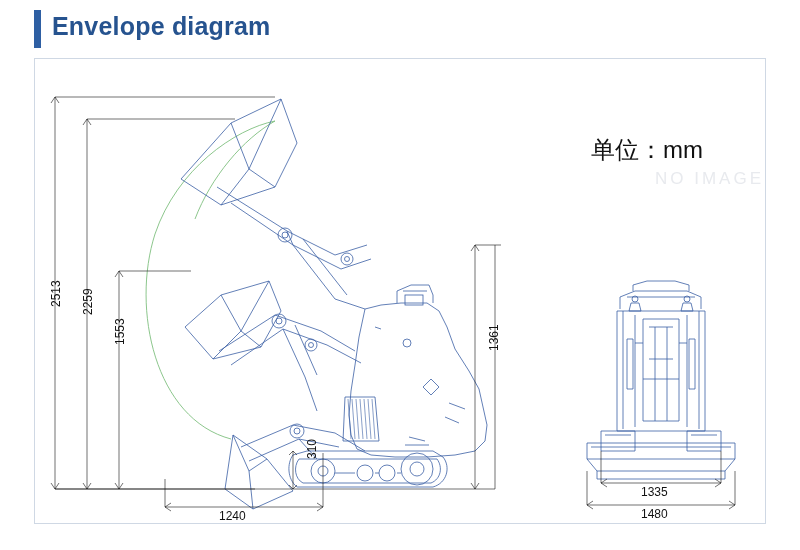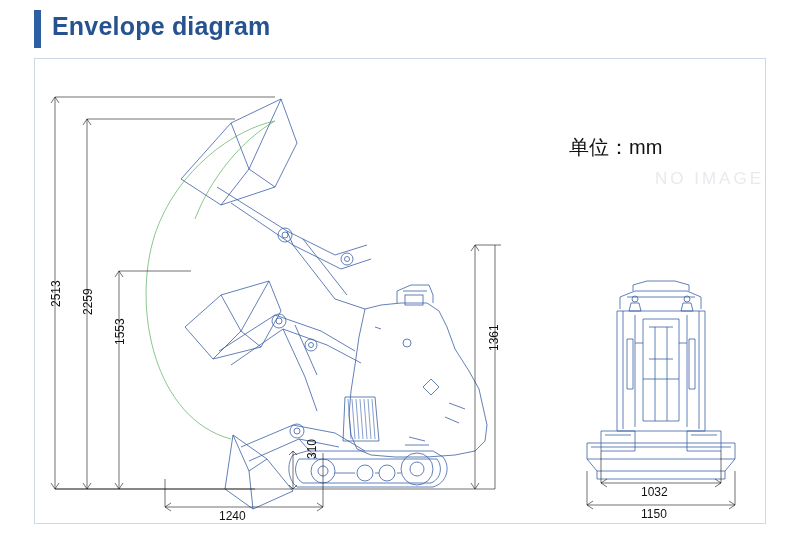--- a/index.html
+++ b/index.html
@@ -51,23 +51,23 @@
     left: 34px;
     top: 58px;
     width: 732px;
     height: 466px;
     border: 1px solid #cfd8e4;
     background: #ffffff;
     box-sizing: border-box;
   }
   .unit-label {
     position: absolute;
-    left: 534px;
+    left: 556px;
     top: 75px;
-    font-size: 20px;
+    font-size: 24px;
     color: #111111;
     white-space: nowrap;
   }
   .watermark {
     position: absolute;
     left: 620px;
     top: 110px;
     font-size: 17px;
     color: #e8eaee;
     letter-spacing: 3px;
@@ -288,17 +288,17 @@
         <path d="M460 186 L 460 430"></path>
       </g>
     </svg>
 
     <div class="dim vert" style="left:14px; top:248px;">2513</div>
     <div class="dim vert" style="left:46px; top:256px;">2259</div>
     <div class="dim vert" style="left:78px; top:286px;">1553</div>
     <div class="dim vert" style="left:452px; top:292px;">1361</div>
     <div class="dim vert" style="left:270px; top:400px;">310</div>
     <div class="dim" style="left:184px; top:450px;">1240</div>
-    <div class="dim" style="left:606px; top:426px;">1032</div>
-    <div class="dim" style="left:606px; top:448px;">1150</div>
+    <div class="dim" style="left:606px; top:426px;">1335</div>
+    <div class="dim" style="left:606px; top:448px;">1480</div>
 
   </div>
 </div>
 
 </body></html>

